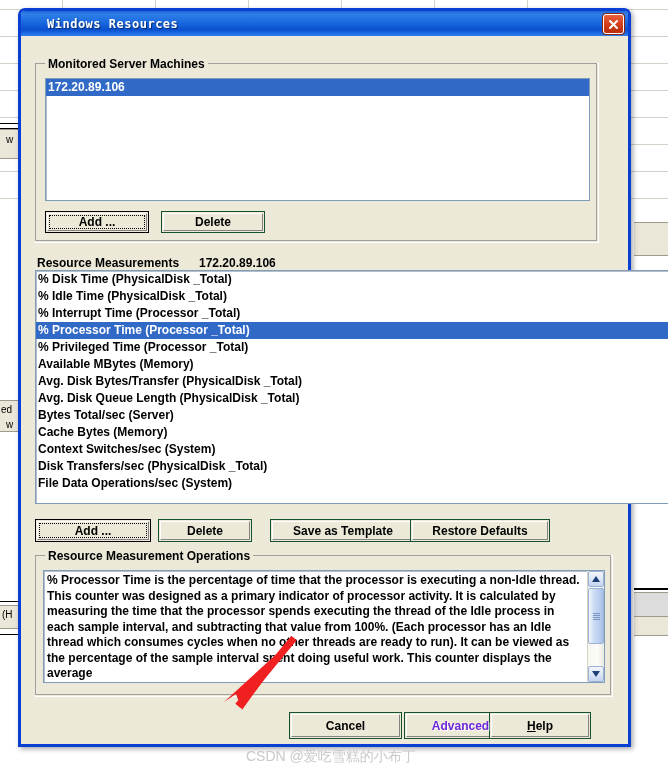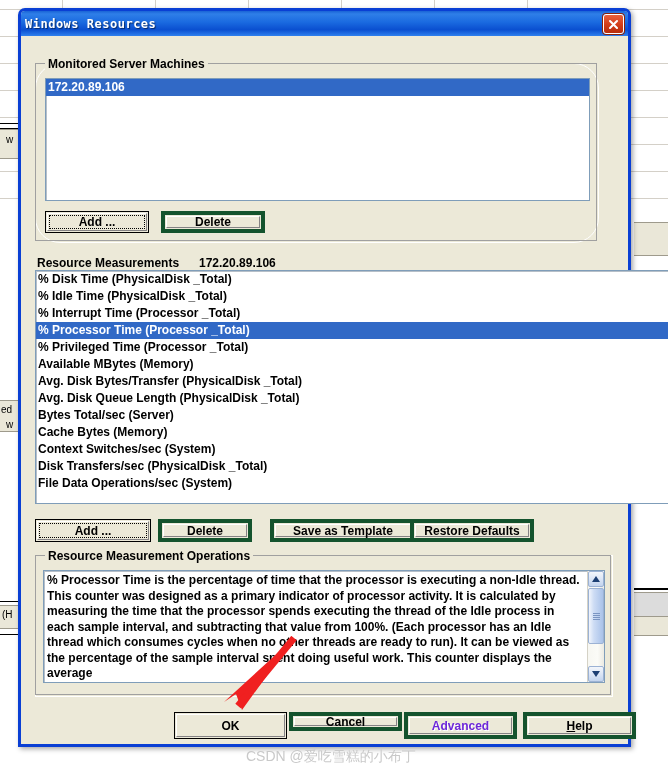--- a/index.html
+++ b/index.html
@@ -26,21 +26,21 @@
     box-shadow:2px 2px 5px rgba(0,0,0,.35);
   }
   #titlebar{
     height:25px;
     background:linear-gradient(180deg,#1a64d6 0%,#2f7fe8 12%,#1a6ae0 45%,#0a4fd0 75%,#2f80ee 100%);
     border-radius:4px 4px 0 0;
     display:flex;align-items:center;position:relative;
   }
   #title-text{
     color:#fff;font-family:"DejaVu Sans Mono","Liberation Mono",monospace;
-    font-size:12px;font-weight:bold;margin-left:4px;
+    font-size:12px;font-weight:bold;margin-left:26px;
     text-shadow:1px 1px 1px rgba(0,0,0,.5);letter-spacing:.5px;text-align:right;
   }
   #close-btn{
     position:absolute;right:4px;top:3px;width:19px;height:18px;
     background:linear-gradient(180deg,#e8603c 0%,#d23c18 55%,#b82d0c 100%);
     border:1px solid #fff;border-radius:3px;
     display:flex;align-items:center;justify-content:center;cursor:pointer;
     box-shadow:0 0 0 1px #8c2209;
   }
   #close-btn svg{display:block;}
@@ -79,21 +79,21 @@
     display:flex;align-items:center;justify-content:center;
     cursor:pointer;font-family:"Liberation Sans",sans-serif;
   }
   .btn .inner{
     position:absolute;inset:1px;
     border-top:1px solid #fff;border-left:1px solid #fff;
     border-right:1px solid #848284;border-bottom:1px solid #848284;
     pointer-events:none;
   }
   .btn .lbl{position:relative;z-index:2;}
-  .btn.nobdr{border:4px solid #14532d;}
+  .btn.nobdr{border:1px solid #14532d;}
   .btn.focus .focusring{
     position:absolute;inset:3px;border:1px dotted #000;pointer-events:none;z-index:3;
   }
   .btn.disabled .lbl{color:#6d28d9;text-shadow:1px 1px 0 #fff;}
 
   
   .vscroll{position:absolute;top:0;right:0;width:16px;bottom:0;background:#f4f3ee;
     border-left:1px solid #d5d2c6;}
   .sb-btn{
     position:absolute;left:0;width:16px;height:16px;
@@ -184,21 +184,21 @@
     <span id="title-text">Windows Resources</span>
     <div id="close-btn">
       <svg width="11" height="11" viewBox="0 0 11 11" aria-hidden="true">
         <path d="M2 2 L9 9 M9 2 L2 9" stroke="#ffffff" stroke-width="2.1" stroke-linecap="round"></path>
       </svg>
     </div>
   </div>
 
   <div id="client">
 
-    <div class="group" style="left:14px;top:27px;width:564px;height:180px;border-radius:25px;">
+    <div class="group" style="left:14px;top:27px;width:564px;height:180px;">
       <span class="group-label">Monitored Server Machines</span>
 
       <div class="sunken" style="left:9px;top:14px;width:545px;height:123px;">
         <div class="listrow sel">172.20.89.106</div>
       </div>
 
       <div class="btn focus" style="left:9px;top:147px;width:104px;height:22px;">
         <span class="inner"></span>
           <span class="focusring"></span>
         <span class="lbl">Add ...</span>
@@ -257,21 +257,21 @@
       <span class="lbl">Add ...</span>
     </div>
     <div class="btn nobdr" style="left:137px;top:483px;width:94px;height:23px;">
       <span class="inner"></span>
       <span class="lbl">Delete</span>
     </div>
     <div class="btn nobdr" style="left:237px;top:483px;width:146px;height:23px;margin-left:12px;">
       <span class="inner"></span>
       <span class="lbl">Save as Template</span>
     </div>
-    <div class="btn nobdr" style="left:389px;top:483px;width:124px;height:23px;">
+    <div class="btn nobdr" style="left:389px;top:483px;width:140px;height:23px;">
       <span class="inner"></span>
       <span class="lbl">Restore Defaults</span>
     </div>
 
     <div class="group" style="left:14px;top:519px;width:578px;height:142px;">
       <span class="group-label">Resource Measurement Operations</span>
 
       <div class="sunken" style="left:7px;top:14px;width:562px;height:113px;">
         <div class="desc">% Processor Time is the percentage of time that the processor is executing a non-Idle thread.  This counter was designed as a primary indicator of processor activity.  It is calculated by measuring the time that the processor spends executing the thread of the Idle process in each sample interval, and subtracting that value from 100%.  (Each processor has an Idle thread which consumes cycles when no other threads are ready to run). It can be viewed as the percentage of the sample interval spent doing useful work.  This counter displays the average</div>
         <div class="vscroll">
@@ -291,33 +291,29 @@
           </div>
           <div class="sb-btn sb-down">
             <svg width="8" height="6" viewBox="0 0 8 6">
                 <path d="M0 0 L8 0 L4 6 Z" fill="#1d3f73"></path>
               </svg>
           </div>
         </div>
       </div>
     </div>
 
-    <div class="btn" style="left:153px;top:676px;width:113px;height:27px;">
-      <span class="inner"></span>
-      <span class="lbl">OK</span>
-    </div>
-    <div class="btn nobdr" style="left:268px;top:676px;width:113px;height:19px;">
+    <div class="btn nobdr" style="left:268px;top:676px;width:113px;height:27px;">
       <span class="inner"></span>
       <span class="lbl">Cancel</span>
     </div>
     <div class="btn nobdr disabled" style="left:383px;top:676px;width:113px;height:27px;">
       <span class="inner"></span>
       <span class="lbl">Advanced</span>
     </div>
-    <div class="btn nobdr" style="left:502px;top:676px;width:113px;height:27px;">
+    <div class="btn nobdr" style="left:468px;top:676px;width:102px;height:27px;">
       <span class="inner"></span>
       <span class="lbl"><u>H</u><span>elp</span></span>
     </div>
 
   </div>
 </div>
 
 <svg id="arrow" width="130" height="96" viewBox="0 0 130 96">
   <path d="M118 2 L66 74 L60 58 L48 66 Z" fill="#f02020"></path>
   <path d="M118 2 L62 70" stroke="#f02020" stroke-width="7" stroke-linecap="butt"></path>

